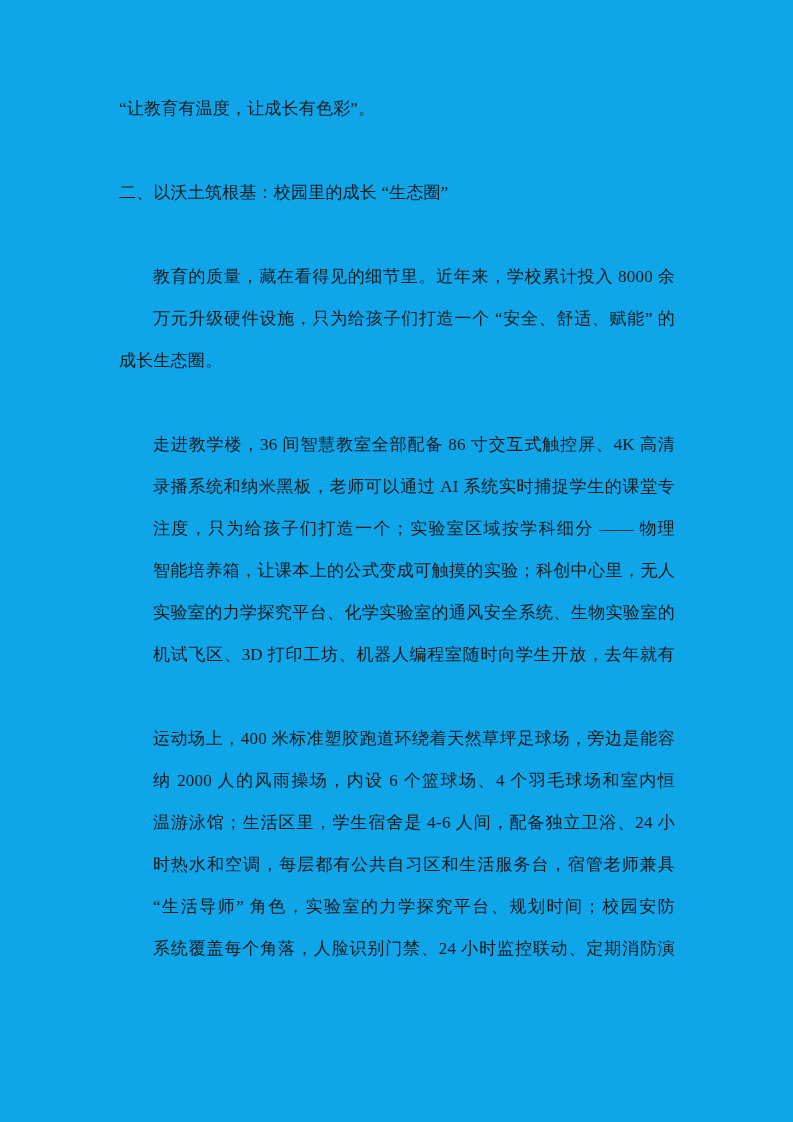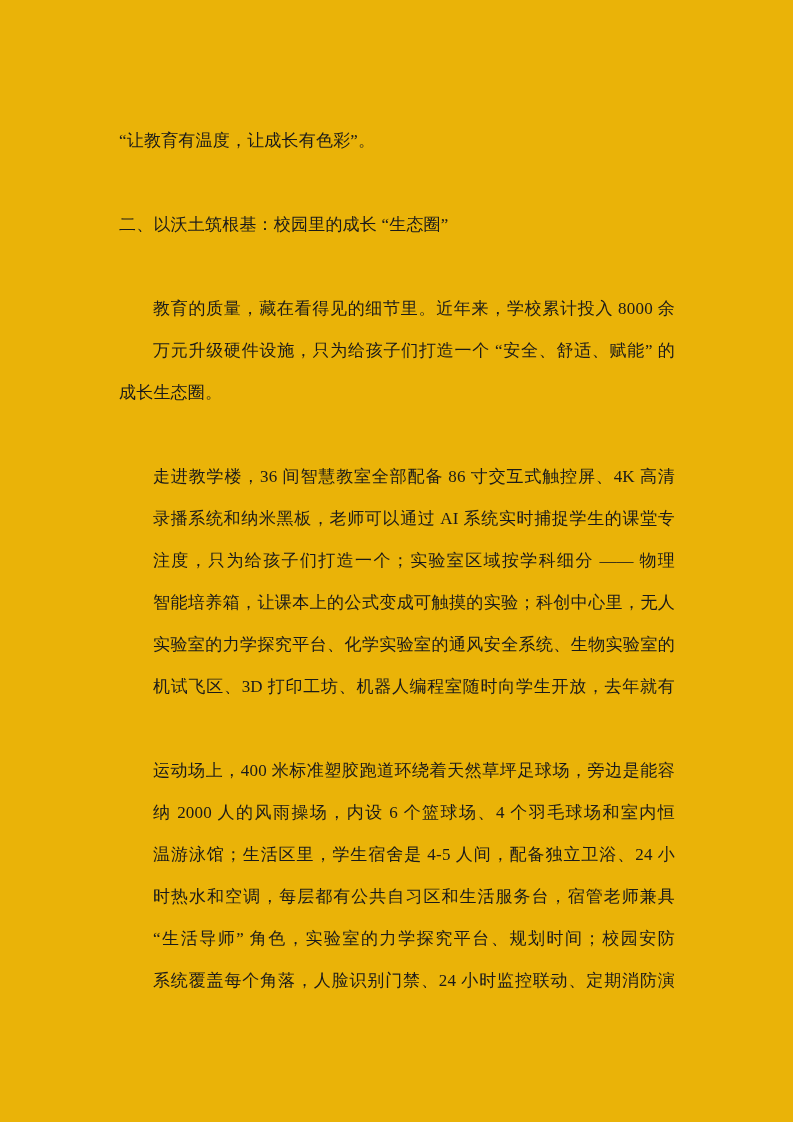--- a/index.html
+++ b/index.html
@@ -5,23 +5,23 @@
   * { margin: 0; padding: 0; box-sizing: border-box; }
   html, body {
     background: #ffffff;
     font-family: "Liberation Serif", "DejaVu Serif", serif;
   }
   .page {
     position: relative;
     width: 793px;
     height: 1122px;
     margin: 0 auto;
-    background: #eab308;
+    background: #0ea5e9;
     overflow: hidden;
-    padding: 120px 118px 0 119px;
+    padding: 88px 118px 0 119px;
     color: #1a1a1a;
   }
   .line {
     height: 42px;
     line-height: 42px;
     font-size: 17px;
     letter-spacing: 0.2px;
     white-space: nowrap;
     text-align: left;
   }
@@ -65,19 +65,19 @@
     <div class="line just">智能培养箱，让课本上的公式变成可触摸的实验；科创中心里，无人</div>
     <div class="line just">实验室的力学探究平台、化学实验室的通风安全系统、生物实验室的</div>
     <div class="line just">机试飞区、3D 打印工坊、机器人编程室随时向学生开放，去年就有</div>
   </div>
 
   <div class="spacer"></div>
 
   <div>
     <div class="line just">运动场上，400 米标准塑胶跑道环绕着天然草坪足球场，旁边是能容</div>
     <div class="line just">纳 2000 人的风雨操场，内设 6 个篮球场、4 个羽毛球场和室内恒</div>
-    <div class="line just">温游泳馆；生活区里，学生宿舍是 4-5 人间，配备独立卫浴、24 小</div>
+    <div class="line just">温游泳馆；生活区里，学生宿舍是 4-6 人间，配备独立卫浴、24 小</div>
     <div class="line just">时热水和空调，每层都有公共自习区和生活服务台，宿管老师兼具</div>
     <div class="line just">“生活导师” 角色，实验室的力学探究平台、规划时间；校园安防</div>
     <div class="line just">系统覆盖每个角落，人脸识别门禁、24 小时监控联动、定期消防演</div>
   </div>
 
 </div>
 
 </body></html>

